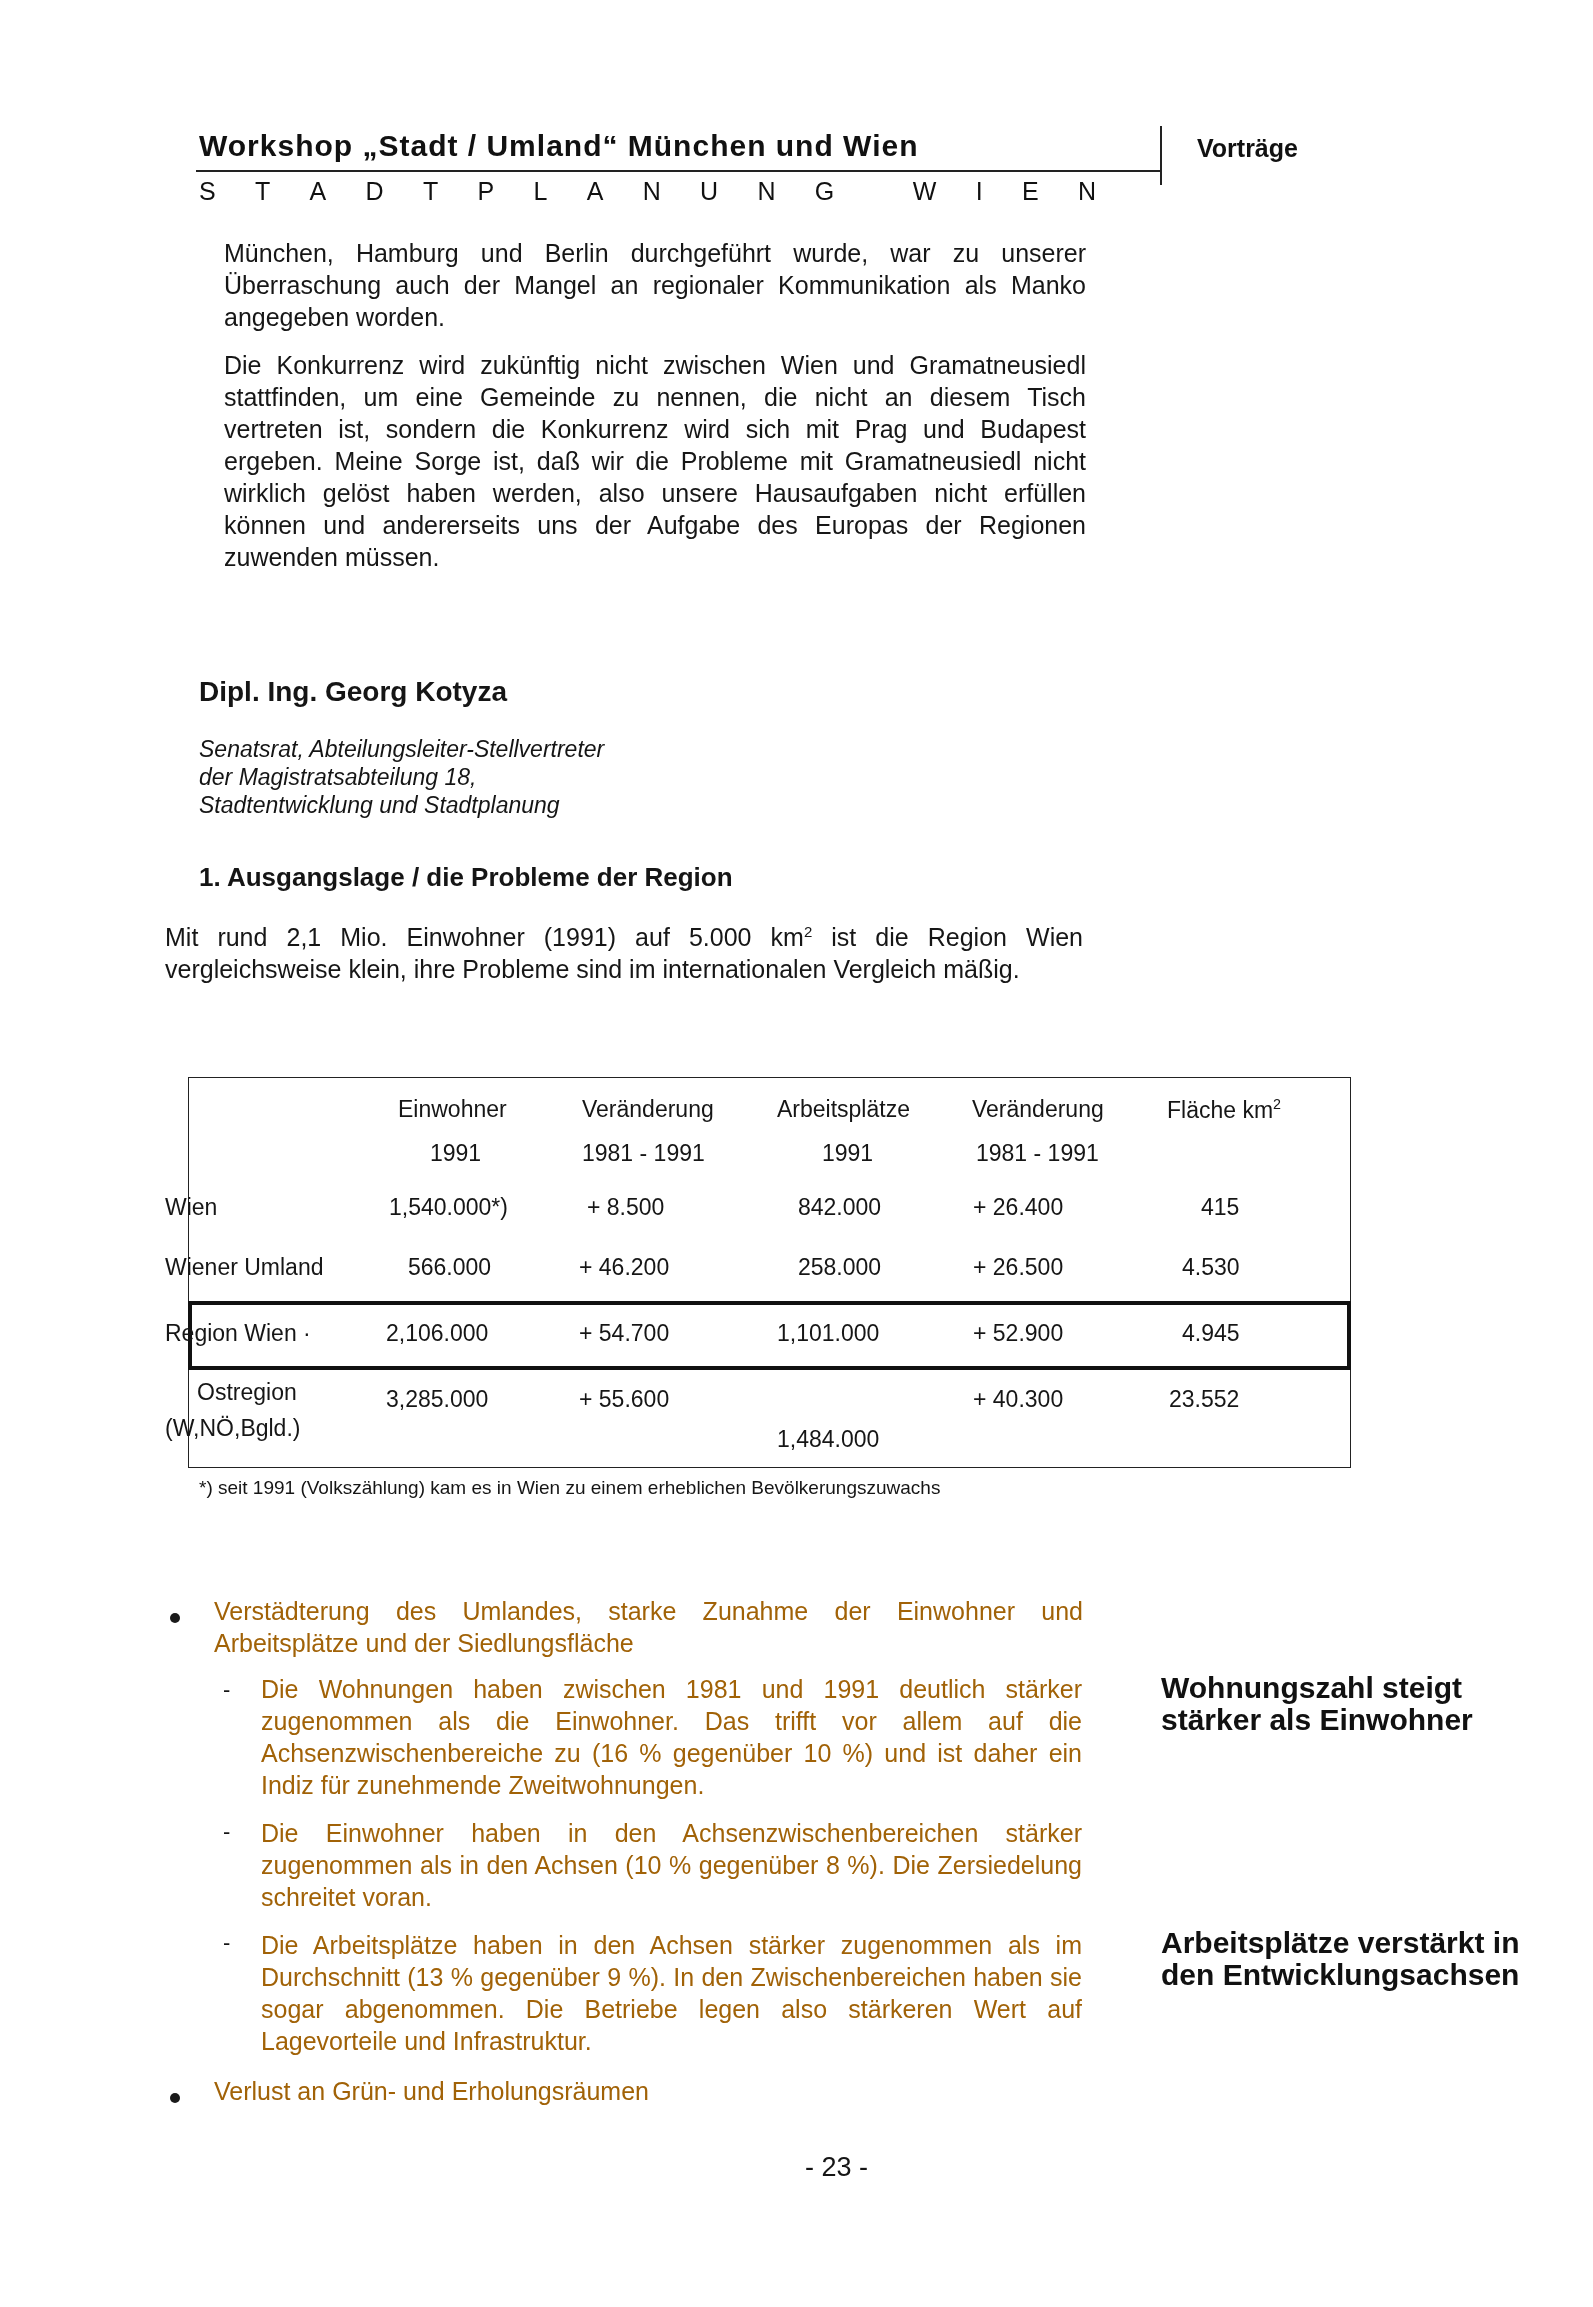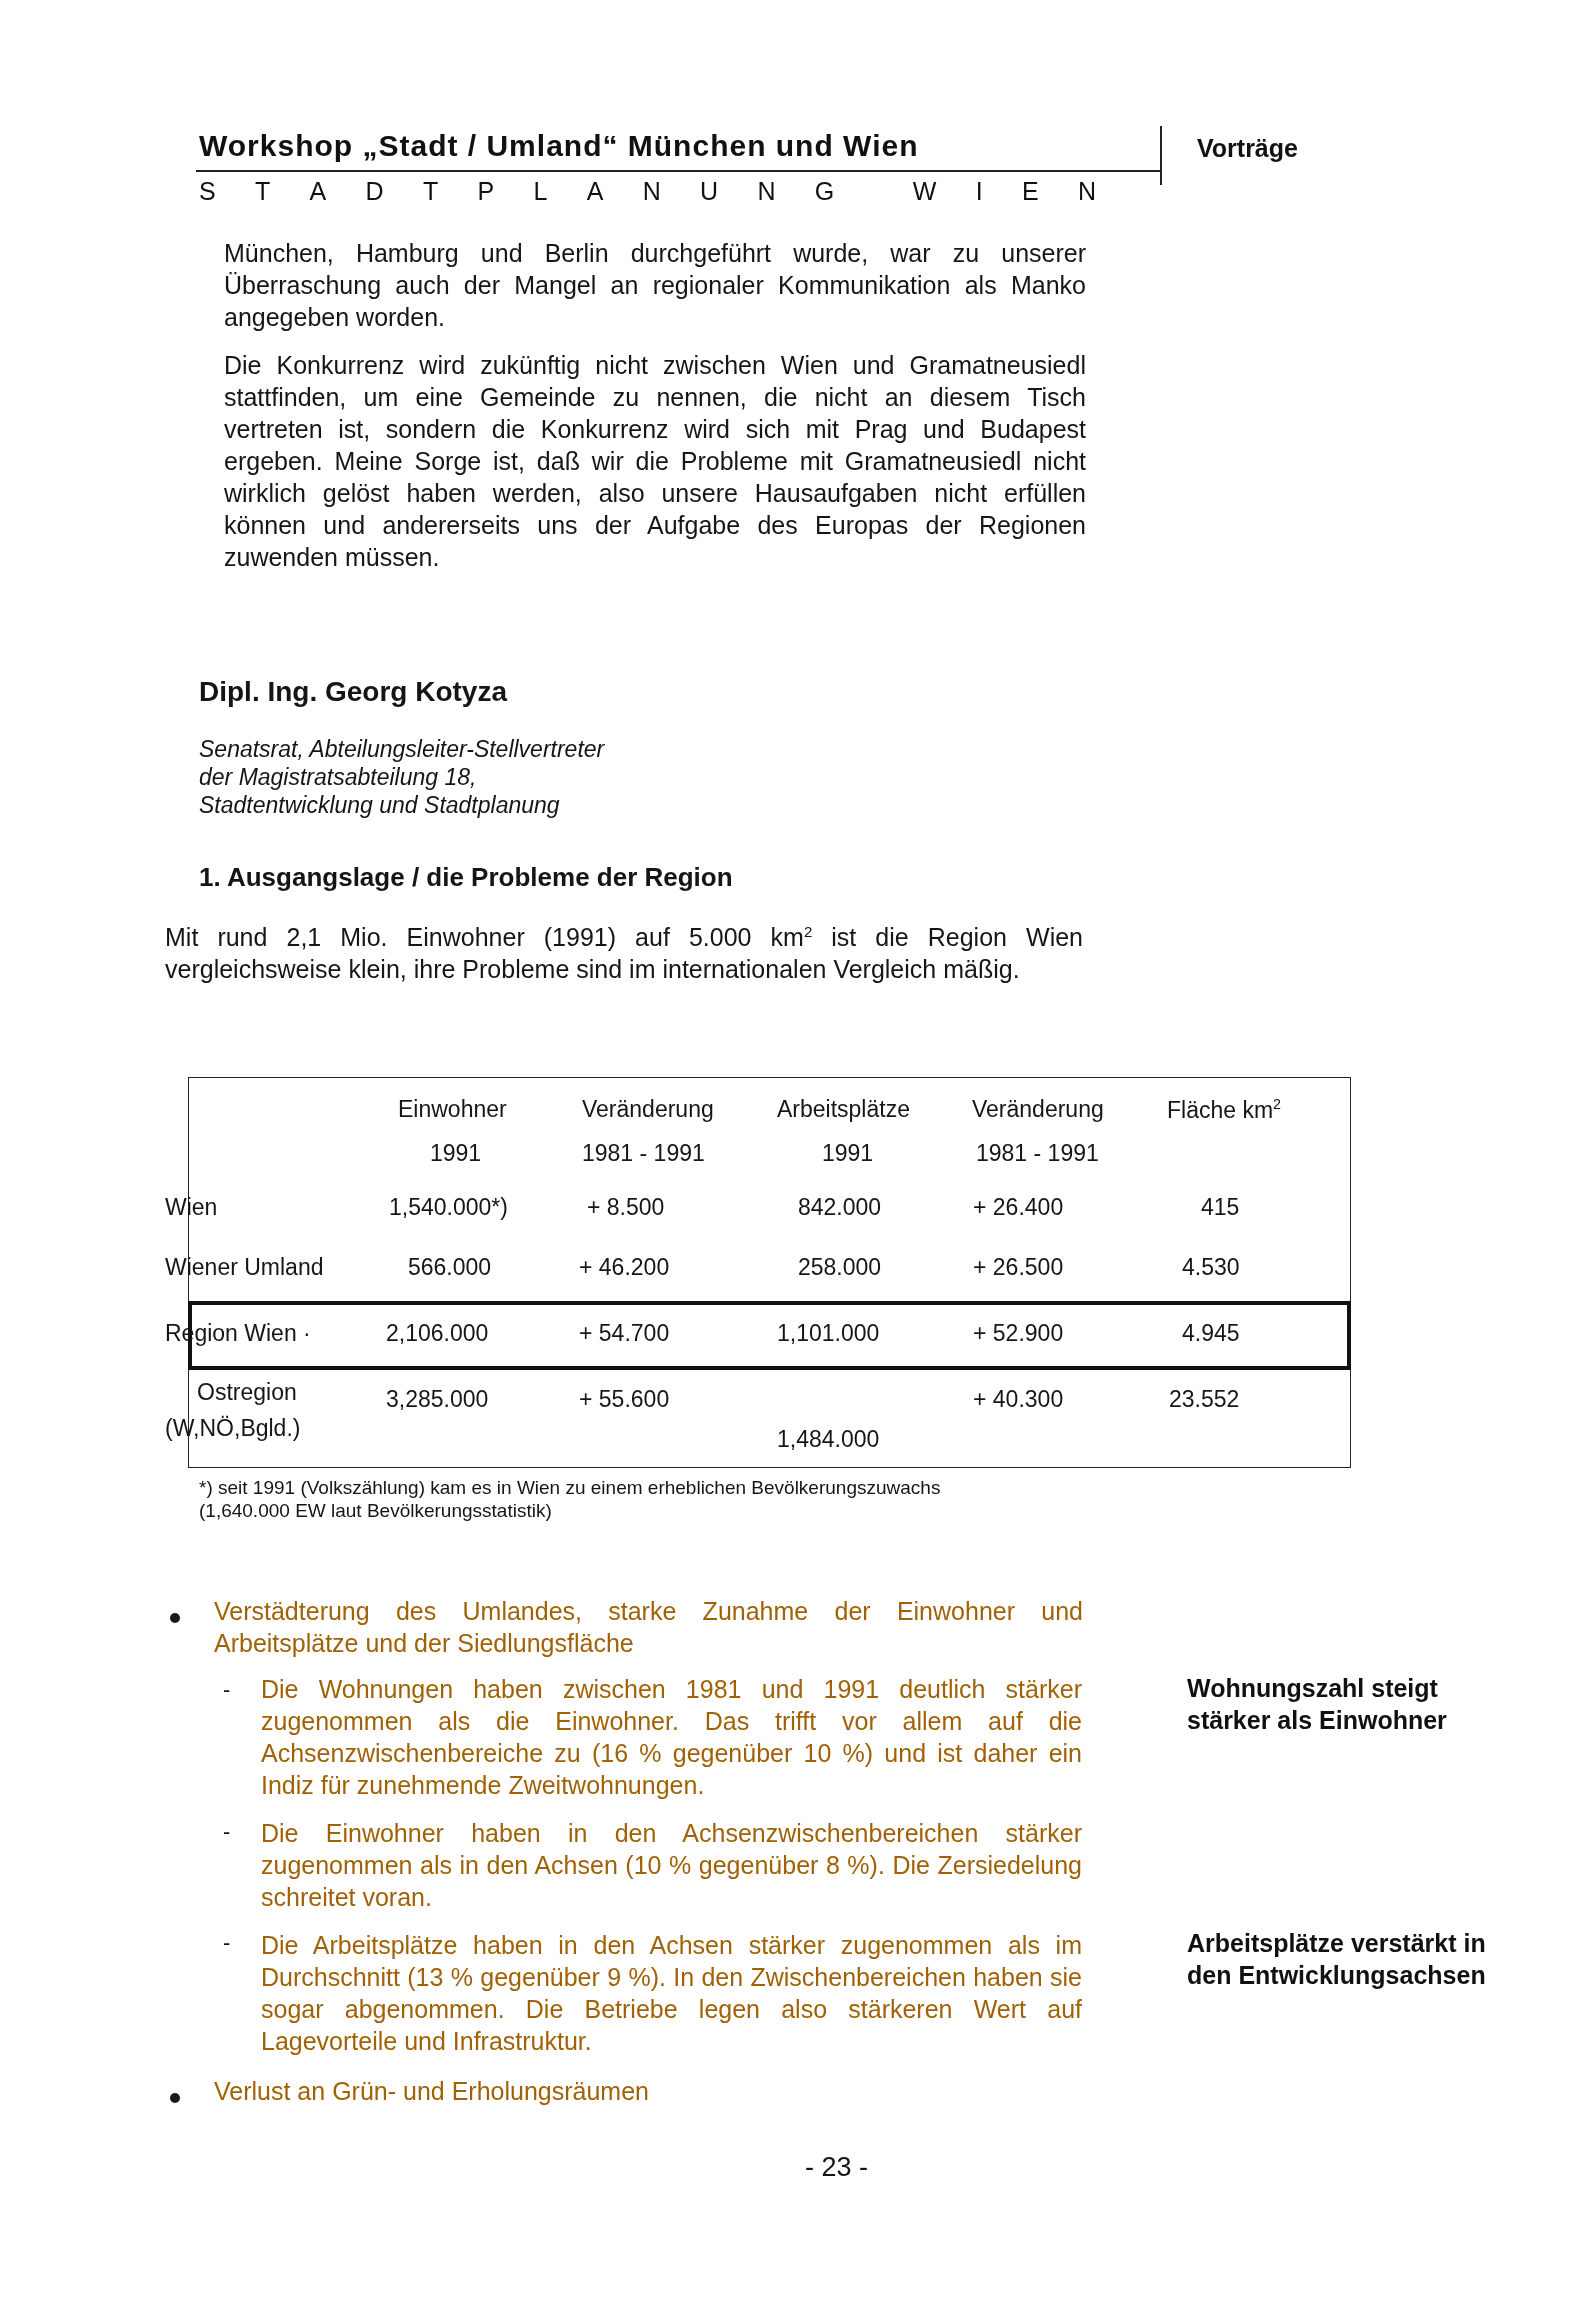--- a/index.html
+++ b/index.html
@@ -42,21 +42,21 @@
       left: 154px; top: 1301px; width: 1163px; height: 69px;
       border: 4px solid #111; box-sizing: border-box;
     }
     #footnote { left: 165px; top: 1476px; font-size: 19px; line-height: 23px; }
     #footnote div { white-space: nowrap; }
 
     
     .bullet-dot { position: absolute; left: 170px; width: 10.4px; height: 10.4px; border-radius: 50%; background: #1a1a1a; }
     .dash { position: absolute; left: 223px; font-size: 22px; }
     .bul-text { position: absolute; font-size: 25px; line-height: 32px; text-align: justify; color: #a16207; }
-    .margin-note { position: absolute; left: 1187px; font-size: 25px; font-weight: bold; line-height: 32px; white-space: nowrap; color: #111; }
+    .margin-note { position: absolute; left: 1161px; font-size: 30px; font-weight: bold; line-height: 32px; white-space: nowrap; color: #111; }
     #page-num { left: 771px; top: 2152px; font-size: 27px; }
   </style>
 </head>
 <body>
 
 <div class="abs" id="hdr-title">Workshop „Stadt / Umland“ München und Wien</div>
 <div class="abs" id="hdr-rule"></div>
 <div class="abs" id="hdr-vrule"></div>
 <div class="abs" id="hdr-sub">
   <span>S</span>
@@ -134,21 +134,20 @@
   <div class="cell" style="left:165px; top:1415px;">(W,NÖ,Bgld.)</div>
   <div class="cell" style="left:386px; top:1386px;">3,285.000</div>
   <div class="cell" style="left:579px; top:1386px;">+ 55.600</div>
   <div class="cell" style="left:777px; top:1386px;margin-top:40px;">1,484.000</div>
   <div class="cell" style="left:973px; top:1386px;">+ 40.300</div>
   <div class="cell" style="left:1169px; top:1386px;">23.552</div>
 </div>
 
 <div class="abs" id="footnote">
   <div>*) seit 1991 (Volkszählung) kam es in Wien zu einem erheblichen Bevölkerungszuwachs</div>
-  <div>(1,640.000 EW laut Bevölkerungsstatistik)</div>
 </div>
 
 <div class="bullet-dot" style="top:1613px;"></div>
 <div class="bul-text" style="left:214px; top:1595px; width:869px;">Verstädterung des Umlandes, starke Zunahme der Einwohner und Arbeitsplätze und der Siedlungsfläche</div>
 
 <div class="dash" style="top:1677px;">-</div>
 <div class="bul-text" style="left:261px; top:1673px; width:821px;">Die Wohnungen haben zwischen 1981 und 1991 deutlich stärker zugenommen als die Einwohner. Das trifft vor allem auf die Achsenzwischenbereiche zu (16 % gegenüber 10 %) und ist daher ein Indiz für zunehmende Zweitwohnungen.</div>
 
 <div class="dash" style="top:1819px;">-</div>
 <div class="bul-text" style="left:261px; top:1817px; width:821px;">Die Einwohner haben in den Achsenzwischenbereichen stärker zugenommen als in den Achsen (10 % gegenüber 8 %). Die Zersiedelung schreitet voran.</div>

